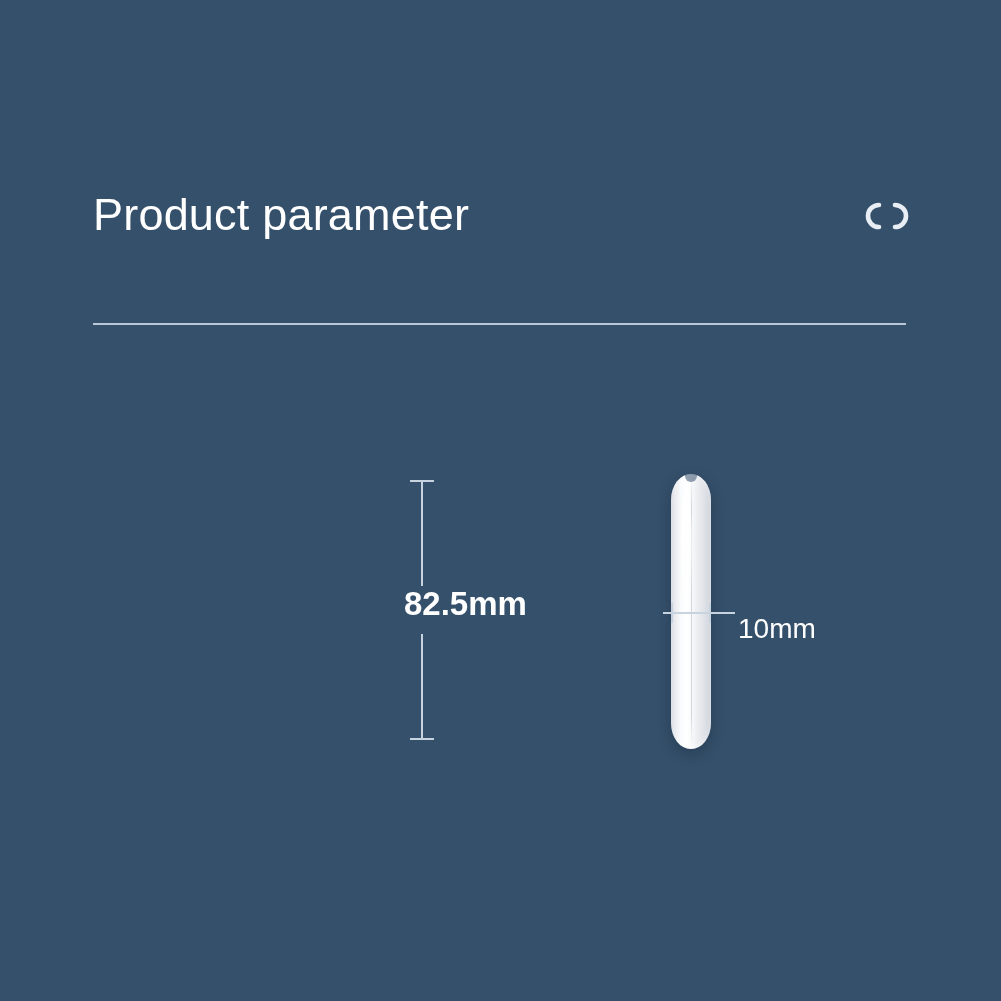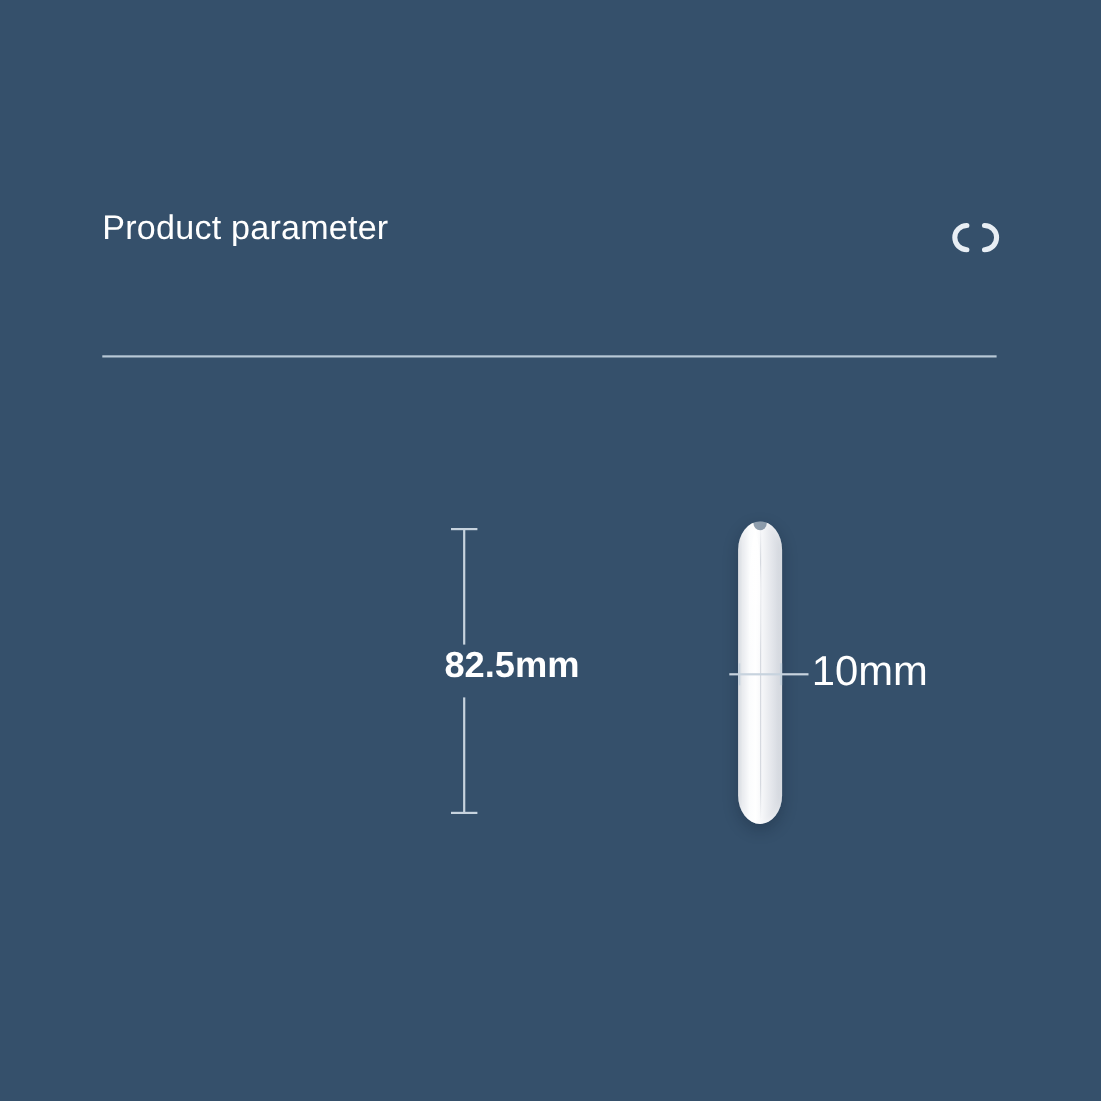--- a/index.html
+++ b/index.html
@@ -21,21 +21,21 @@
     height: 1001px;
     background: #35506b;
     overflow: hidden;
   }
 
   
   #header-title {
     position: absolute;
     left: 93px;
     top: 190px;
-    font-size: 31px;
+    font-size: 45px;
     font-weight: 400;
     color: #ffffff;
     letter-spacing: 0.2px;
     white-space: nowrap;
     line-height: 1.1;
   }
 
   #brand-mark {
     position: absolute;
     left: 859px;
@@ -253,22 +253,22 @@
     width: 1.7px;
     height: 20px;
     background: #c7d3de;
   }
   #dim-thickness .dim-tick.left { left: 11px; }
   #dim-thickness .dim-tick.right { left: 49px; }
 
   #dim-thickness-label {
     position: absolute;
     left: 738px;
-    top: 592px;
-    font-size: 38px;
+    top: 615px;
+    font-size: 28px;
     color: #ffffff;
     white-space: nowrap;
     line-height: 1;
     font-weight: 400;
   }
 </style>
 </head>
 <body>
 
 <div id="page">

